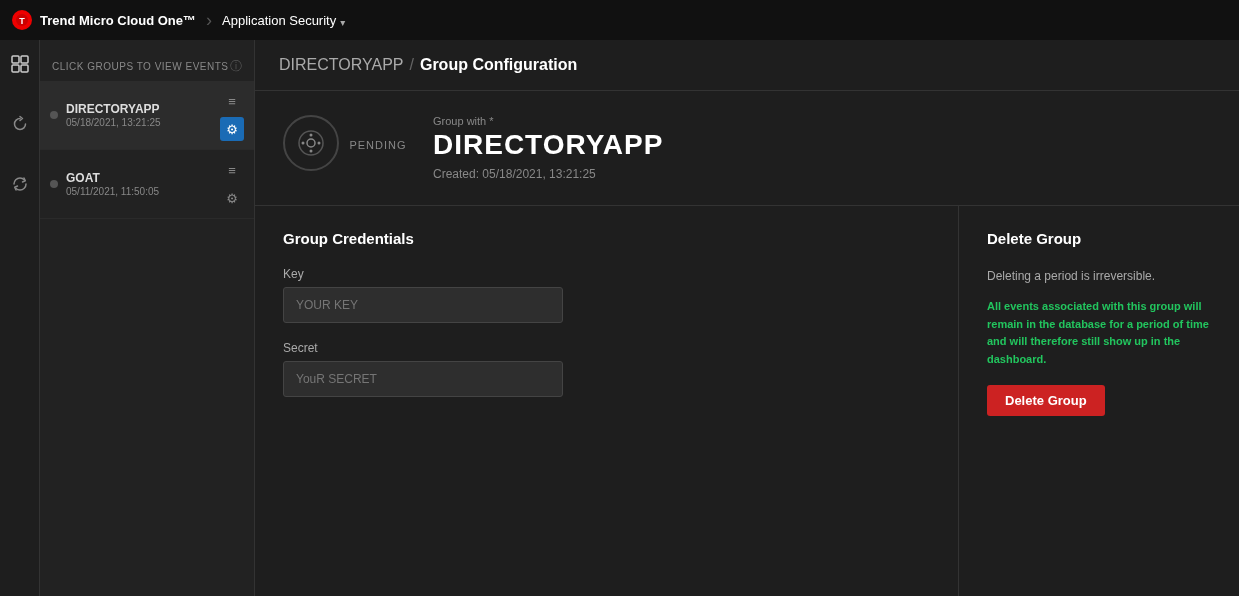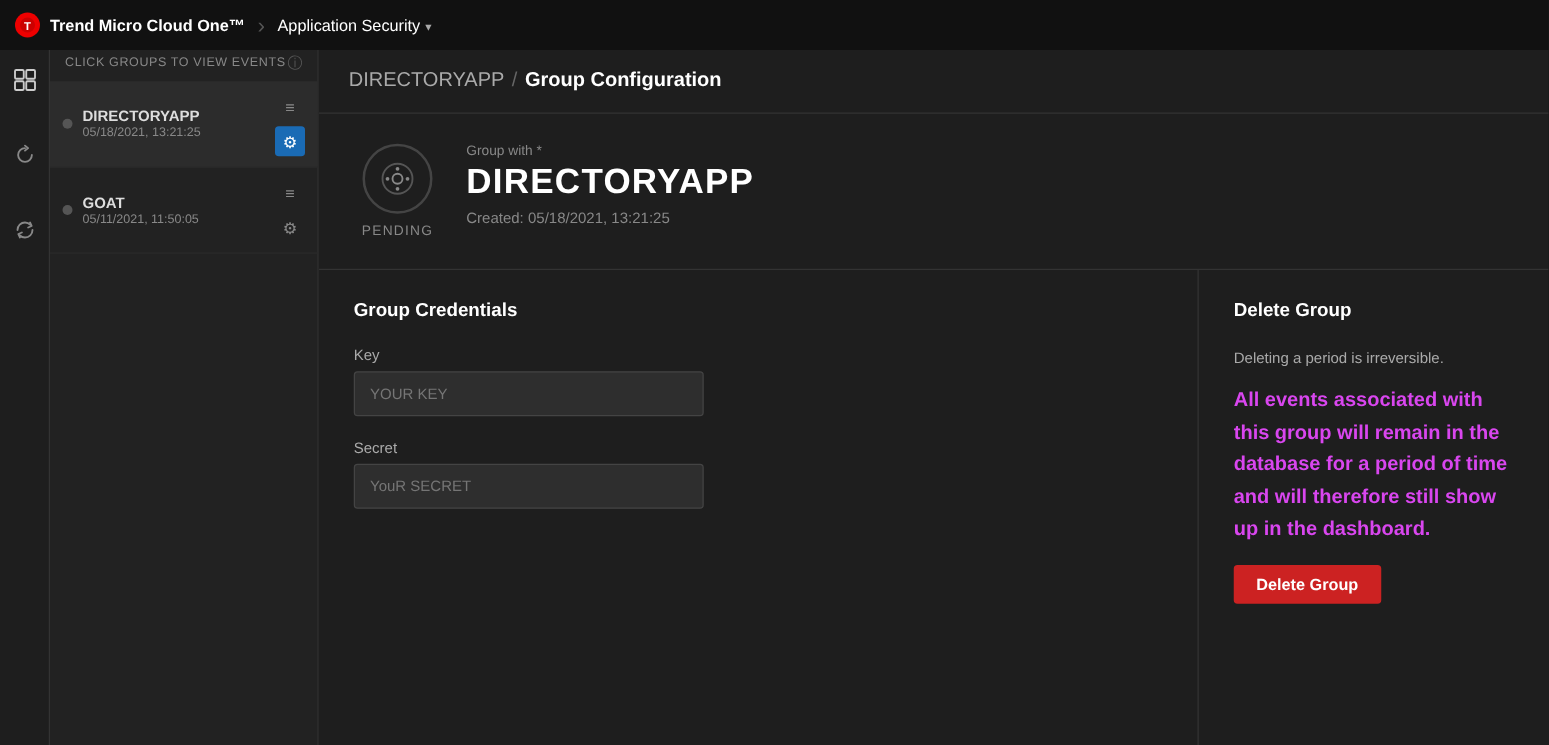--- a/index.html
+++ b/index.html
@@ -90,21 +90,21 @@
 
     
     .groups-panel {
       width: 215px;
       background: #222;
       border-right: 1px solid #333;
       display: flex;
       flex-direction: column;
     }
     .groups-header {
-      padding: 2px 12px 6px 12px;
+      padding: 18px 12px 6px 12px;
       display: flex;
       align-items: center;
       justify-content: space-between;
     }
     .groups-header-label {
       font-size: 10px;
       color: #888;
       text-transform: uppercase;
       letter-spacing: 0.5px;
     }
@@ -284,22 +284,22 @@
       margin-bottom: 18px;
     }
 
     .delete-desc {
       font-size: 12px;
       color: #aaa;
       line-height: 1.6;
       margin-bottom: 12px;
     }
     .delete-desc-bold {
-      font-size: 16px;
-      color: #d946ef;
+      font-size: 11px;
+      color: #22c55e;
       font-weight: 600;
       line-height: 1.6;
       margin-bottom: 16px;
     }
     .delete-btn {
       background: #cc2222;
       color: #fff;
       border: none;
       border-radius: 3px;
       padding: 8px 18px;
@@ -390,21 +390,21 @@
 
     <div class="main-header">
       <div class="breadcrumb">
         <span>DIRECTORYAPP</span>
         <span class="breadcrumb-sep">/</span>
         <span class="breadcrumb-current">Group Configuration</span>
       </div>
     </div>
 
     <div class="group-detail">
-      <div style="display:flex;flex-direction:column;align-items:center;gap:4px;">
+      <div style="display:flex;flex-direction:row;align-items:center;gap:4px;">
         <div class="group-avatar">
           <svg width="28" height="28" viewBox="0 0 28 28" fill="none">
             <circle cx="14" cy="14" r="12" stroke="#555" stroke-width="1.5"></circle>
             <circle cx="14" cy="14" r="4" stroke="#888" stroke-width="1.5"></circle>
             <circle cx="14" cy="6" r="1.5" fill="#888"></circle>
             <circle cx="14" cy="22" r="1.5" fill="#888"></circle>
             <circle cx="6" cy="14" r="1.5" fill="#888"></circle>
             <circle cx="22" cy="14" r="1.5" fill="#888"></circle>
           </svg>
         </div>

